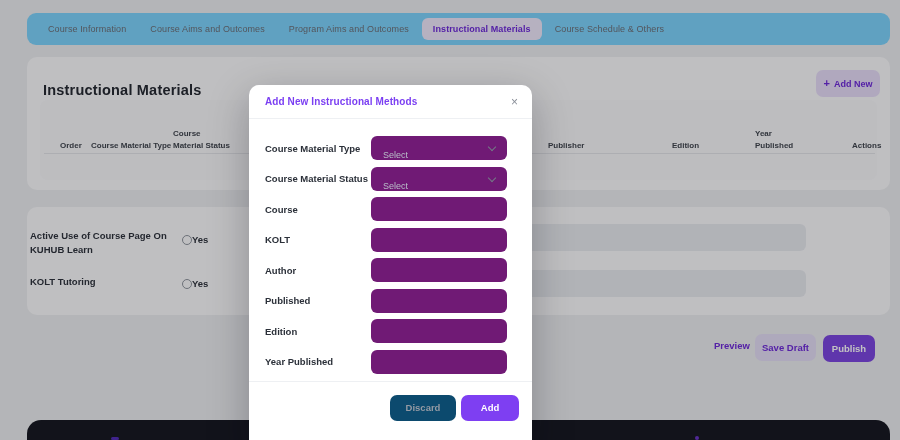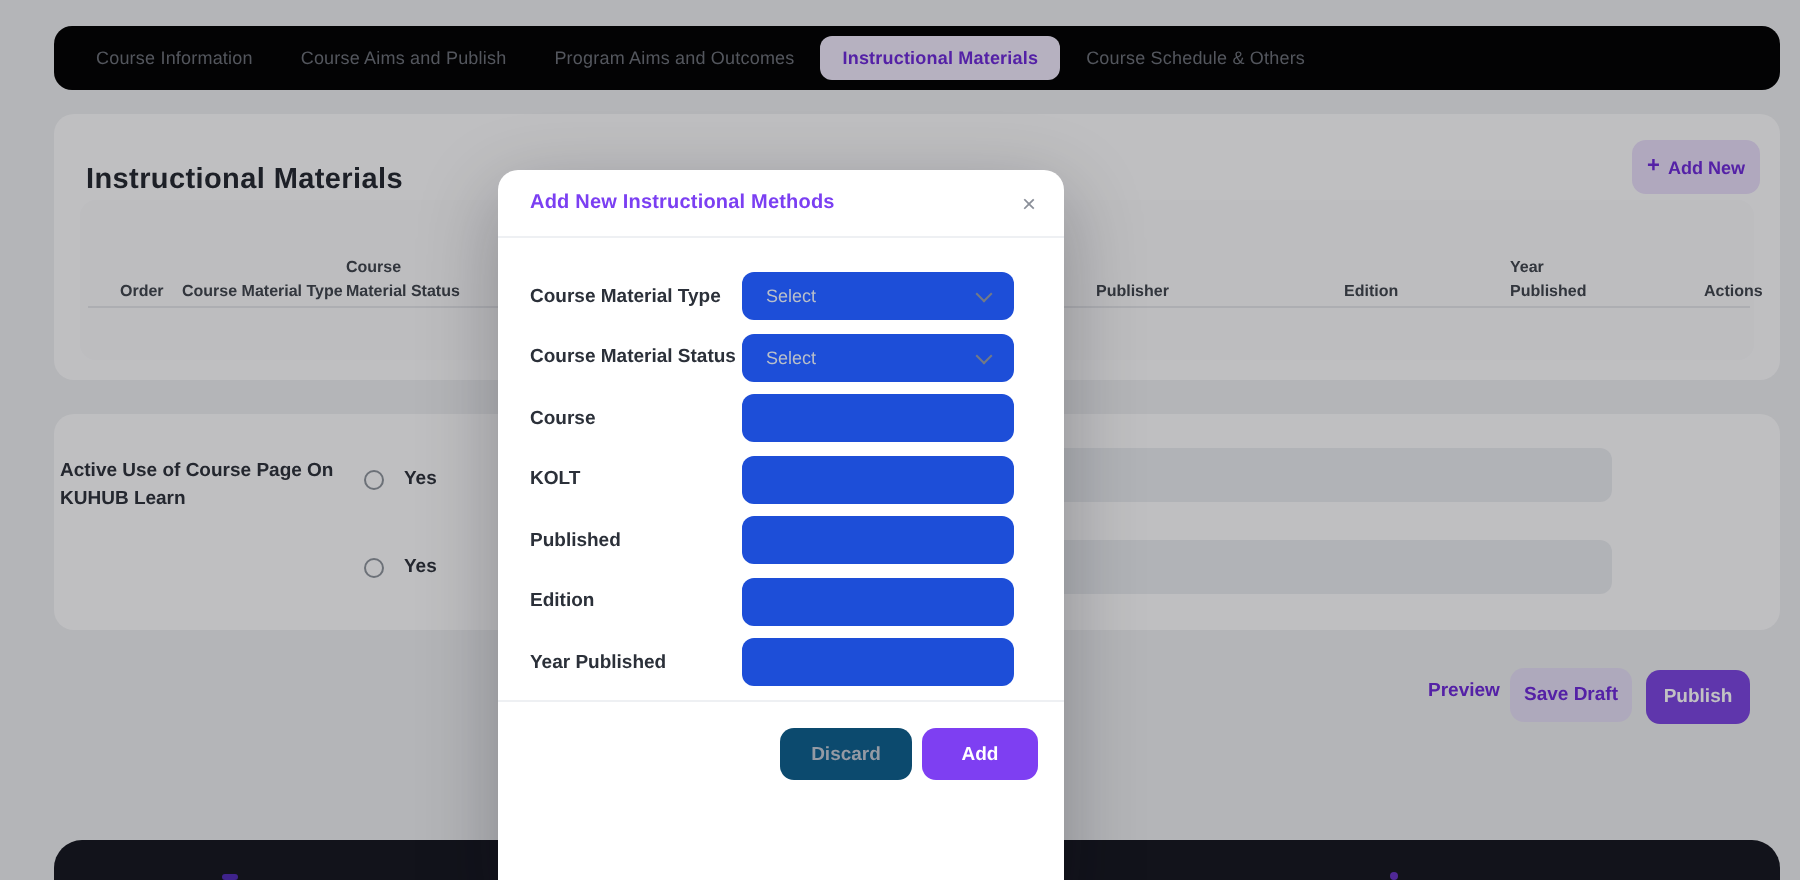--- a/index.html
+++ b/index.html
@@ -5,21 +5,21 @@
   html,body{margin:0;padding:0;}
   body{
     width:900px;height:440px;position:relative;overflow:hidden;
     background:#edeef0;
     font-family:"Liberation Sans","DejaVu Sans",sans-serif;
     -webkit-font-smoothing:antialiased;
   }
   
   .tabbar{
     position:absolute;left:27px;top:13px;width:863px;height:32px;
-    background:#000000;border-radius:9px;display:flex;align-items:center;
+    background:#7dd3fc;border-radius:9px;display:flex;align-items:center;
     padding:0 10px;gap:2px;box-sizing:border-box;
   }
   .tab{
     font-size:9px;color:#63676f;padding:6px 11px;border-radius:6px;
     white-space:nowrap;cursor:pointer;font-weight:bold;letter-spacing:.1px;
     color:#6b6f77;font-weight:normal;
   }
   .tab.active{background:#efe9fb;color:#6d28d9;font-weight:bold;}
   .card{position:absolute;background:#fbfbfd;border-radius:10px;}
   #materials-card{left:27px;top:57px;width:863px;height:133px;}
@@ -44,21 +44,21 @@
   }
   .th.wrap{white-space:normal;}
   .table-divider{
     position:absolute;left:4px;right:2px;top:53px;border-top:1px solid #e3e5e9;
   }
   #options-card{left:27px;top:207px;width:863px;height:108px;}
   .opt-label{
     position:absolute;left:3px;width:150px;font-size:9.5px;font-weight:bold;
     color:#2c313a;line-height:1.5;
   }
-  .radio-row{position:absolute;left:155px;display:flex;align-items:center;gap:10px;}
+  .radio-row{position:absolute;left:155px;display:flex;align-items:center;gap:0;}
   .radio-circle{
     width:8px;height:8px;border:1.2px solid #8d939b;border-radius:50%;
     background:transparent;cursor:pointer;flex:none;
   }
   .radio-text{font-size:9.5px;font-weight:bold;color:#2c313a;}
   .input-bar{
     position:absolute;left:343px;width:436px;height:27px;background:#e9ebef;
     border-radius:6px;
   }
   .preview-link{
@@ -103,22 +103,22 @@
   }
   .modal-title{font-size:10px;font-weight:bold;color:#7b3ff2;letter-spacing:.1px;}
   .modal-close{font-size:12px;color:#8a8f99;cursor:pointer;line-height:1;}
   .modal-body{padding:17px 25px 0 16px;}
   .m-row{
     display:flex;align-items:center;justify-content:space-between;
     height:24px;margin-bottom:6.5px;
   }
   .m-label{font-size:9.5px;font-weight:bold;color:#2b3039;white-space:nowrap;}
   .m-field{
-    width:136px;height:24px;background:#1d4ed8;border-radius:6px;
-    position:relative;display:flex;align-items:center;flex:none;
+    width:136px;height:24px;background:#701a75;border-radius:6px;
+    position:relative;display:flex;align-items:flex-end;flex:none;
   }
   .m-field .ph{font-size:9px;color:#b9bfc9;padding-left:12px;}
   .m-field .chev{
     position:absolute;right:12px;top:8px;width:5px;height:5px;
     border-right:1.4px solid #737a86;border-bottom:1.4px solid #737a86;
     transform:rotate(45deg);
   }
   .m-field input{
     width:100%;height:100%;border:none;background:transparent;outline:none;
     font-size:9px;color:#2b3039;padding:0 10px;box-sizing:border-box;
@@ -137,21 +137,21 @@
     min-width:38px;height:26px;padding:0 10px;background:#7e3ff2;color:#ffffff;
     border-radius:7px;font-size:9.5px;font-weight:bold;display:flex;
     align-items:center;justify-content:center;cursor:pointer;
   }
 </style>
 </head>
 <body>
 
 <nav class="tabbar" id="tabbar">
     <div class="tab">Course Information</div>
-    <div class="tab">Course Aims and Publish</div>
+    <div class="tab">Course Aims and Outcomes</div>
     <div class="tab">Program Aims and Outcomes</div>
     <div class="tab active">Instructional Materials</div>
     <div class="tab">Course Schedule &amp; Others</div>
   </nav>
 
 <section class="card" id="materials-card">
   <h1 class="section-title">Instructional Materials</h1>
   <div class="add-new-btn">
     <span class="plus">+</span>
     <span>Add New</span>
@@ -167,20 +167,21 @@
       <span class="th" style="left: 812px;">Actions</span>
     </div>
 </section>
 
 <section class="card" id="options-card">
   <div class="opt-label" style="top:22px">Active Use of Course Page On KUHUB Learn</div>
   <div class="radio-row" style="top:27px">
     <span class="radio-circle"></span>
     <span class="radio-text">Yes</span>
   </div>
+  <div class="opt-label" style="top:68px">KOLT Tutoring</div>
   <div class="radio-row" style="top:71px">
     <span class="radio-circle"></span>
     <span class="radio-text">Yes</span>
   </div>
   <div class="input-bar" style="top:17px"></div>
   <div class="input-bar" style="top:63px"></div>
 </section>
 
 <a class="preview-link">Preview</a>
 <div class="save-draft-btn">Save Draft</div>
@@ -219,20 +220,26 @@
           <input type="text" style="">
         </div>
       </div>
       <div class="m-row">
         <span class="m-label">KOLT</span>
         <div class="m-field">
           <input type="text" style="">
         </div>
       </div>
       <div class="m-row">
+        <span class="m-label">Author</span>
+        <div class="m-field">
+          <input type="text" style="">
+        </div>
+      </div>
+      <div class="m-row">
         <span class="m-label">Published</span>
         <div class="m-field">
           <input type="text" style="">
         </div>
       </div>
       <div class="m-row">
         <span class="m-label">Edition</span>
         <div class="m-field">
           <input type="text" style="">
         </div>

